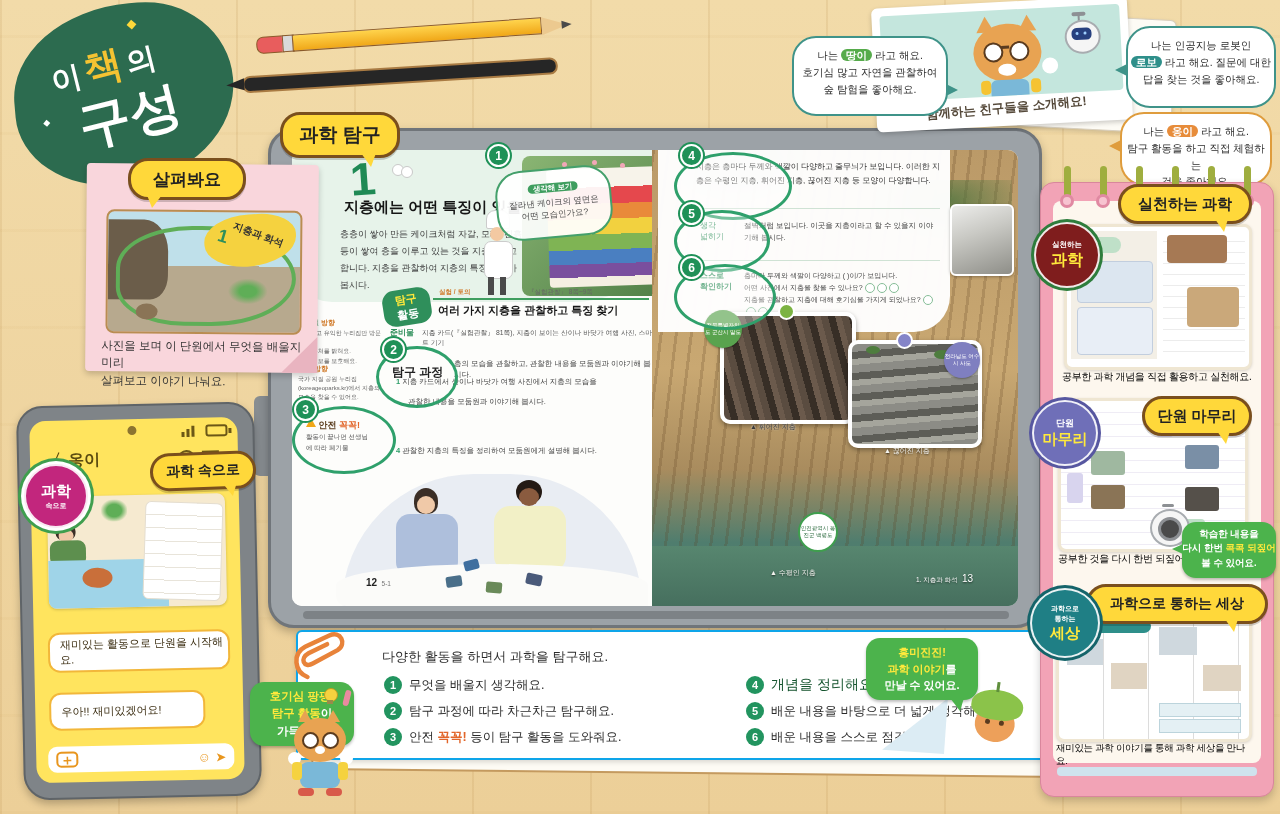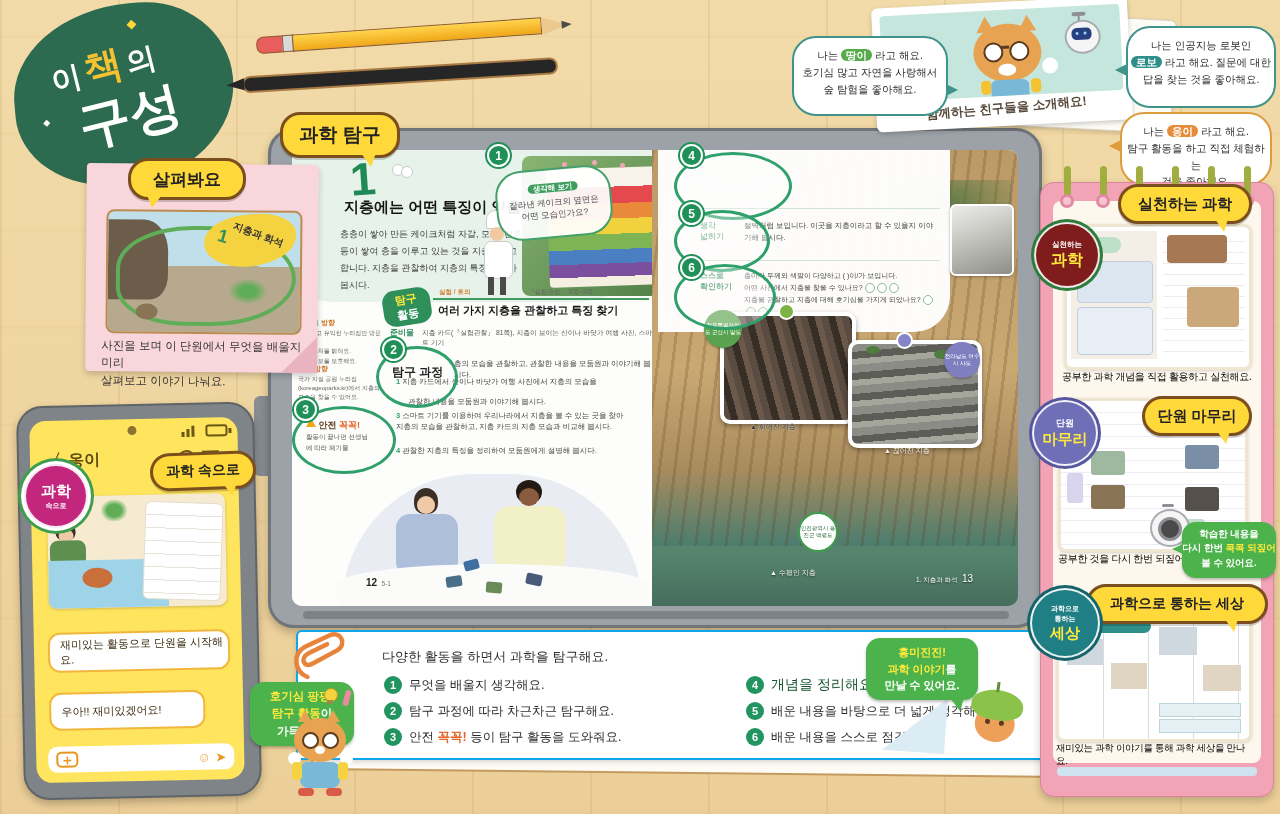--- a/index.html
+++ b/index.html
@@ -90,21 +90,21 @@
       <div class="abs" style="left:13px;top:16px;width:20px;height:12px;background:#27407f;border-radius:5px"></div>
       <div class="abs" style="left:17px;top:20px;width:3px;height:3px;background:#9fd0ff;border-radius:50%"></div>
       <div class="abs" style="left:25px;top:20px;width:3px;height:3px;background:#9fd0ff;border-radius:50%"></div>
     </div>
   </div>
   <div class="abs" style="left:20px;top:98px;width:220px;text-align:center;font-size:12.5px;font-weight:bold;color:#55493a;transform:rotate(-2deg)">함께하는 친구들을 소개해요!</div>
 </div>
 
 <div class="ob abs" style="left:792px;top:36px;width:156px;height:80px;border:2px solid #3f9389;font-size:10.5px">
   <div><span>나는 </span><span class="pill" style="background:#56ab4b">땅이</span><span> 라고 해요.</span></div>
-  <div>호기심 많고 자연을 사랑해서</div>
+  <div>호기심 많고 자연을 관찰하여</div>
   <div>숲 탐험을 좋아해요.</div>
   <div class="tail" style="left:152px;top:46px;border-width:6px 0 6px 12px;border-color:transparent transparent transparent #3f9389"></div>
 </div>
 <div class="ob abs" style="left:1126px;top:26px;width:150px;height:82px;border:2px solid #3f9389;font-size:10.5px">
   <div>나는 인공지능 로봇인</div>
   <div><span class="pill" style="background:#2e8f8a">로보</span><span> 라고 해요. 질문에 대한</span></div>
   <div>답을 찾는 것을 좋아해요.</div>
   <div class="tail" style="left:-13px;top:36px;border-width:6px 12px 6px 0;border-color:transparent #3f9389 transparent transparent"></div>
 </div>
 <div class="ob abs" style="left:1120px;top:112px;width:152px;height:74px;border:2px solid #df9c3c;font-size:10.5px">
@@ -175,24 +175,20 @@
       <span>2</span>
     </div>
   <div class="abs" style="left:100px;top:214px;font-size:12px;font-weight:bold;color:#222">탐구 과정</div>
   <div class="abs" style="left:162px;top:208px;width:198px;font-size:7.5px;color:#444;line-height:1.5">층의 모습을 관찰하고, 관찰한 내용을 모둠원과 이야기해 봅시다.</div>
 
   <div class="abs" style="left:104px;top:226px;width:244px;font-size:7.5px;color:#444;line-height:1.5">
     <span style="color:#2f9e6a;font-weight:bold">1</span>
     <span>지층 카드에서 산이나 바닷가 여행 사진에서 지층의 모습을</span>
   </div>
   <div class="abs" style="left:116px;top:247px;width:232px;font-size:7.5px;color:#444">관찰한 내용을 모둠원과 이야기해 봅시다.</div>
-  <div class="abs" style="left:104px;top:260px;width:236px;font-size:7.5px;color:#444;line-height:1.5">
-    <span style="color:#2f9e6a;font-weight:bold">3</span>
-    <span>스마트 기기를 이용하여 우리나라에서 지층을 볼 수 있는 곳을 찾아 지층의 모습을 관찰하고, 지층 카드의 지층 모습과 비교해 봅시다.</span>
-  </div>
   <div class="abs" style="left:104px;top:295px;width:228px;font-size:7.5px;color:#444;line-height:1.5">
     <span style="color:#2f9e6a;font-weight:bold">4</span>
     <span>관찰한 지층의 특징을 정리하여 모둠원에게 설명해 봅시다.</span>
   </div>
 
   <div class="abs" style="left:6px;top:168px;width:88px;font-size:6px;color:#666;line-height:1.55">
     <div style="font-size:7px;font-weight:bold"><span style="color:#2f8f5b">디지털</span> <span style="color:#d07a2a">방향</span></div>
     <div>안전하고 유익한 누리집만 방문해요.</div>
     <div>정보 출처를 밝혀요.</div>
     <div>개인 정보를 보호해요.</div>
@@ -242,20 +238,21 @@
     <div class="abs" style="left:0;top:0;width:366px;height:456px;
       background:
         repeating-linear-gradient(97deg, rgba(92,62,30,.22) 0 3px, rgba(92,62,30,0) 3px 15px),
         linear-gradient(180deg,#bb9a68 0%,#c9a872 48%,#a98c5e 70%,#4f7d6e 86%,#54816e 100%)"></div>
     <div class="abs" style="left:30px;top:0;width:140px;height:60px;background:radial-gradient(ellipse at 40% 20%,rgba(70,110,60,.85),rgba(70,110,60,0) 70%)"></div>
     <div class="abs" style="left:200px;top:30px;width:160px;height:70px;background:radial-gradient(ellipse at 60% 30%,rgba(75,115,62,.8),rgba(75,115,62,0) 70%)"></div>
     <div class="abs" style="left:0;top:396px;width:366px;height:60px;background:linear-gradient(#57866f,#466f5e)"></div>
   </div>
 
   <div class="abs" style="left:366px;top:0;width:292px;height:182px;background:rgba(255,255,255,.97);border-radius:0 0 36px 0">
+    <div class="abs" style="left:38px;top:10px;width:246px;font-size:8px;line-height:1.8;color:#333">지층은 층마다 두께와 색깔이 다양하고 줄무늬가 보입니다. 이러한 지층은 수평인 지층, 휘어진 지층, 끊어진 지층 등 모양이 다양합니다.</div>
     <div class="abs" style="left:24px;top:58px;width:258px;height:1px;background:#cfe2d4"></div>
     <div class="abs" style="left:42px;top:70px;width:240px">
       <div style="font-size:8px;font-weight:normal;color:#2f8f5b;float:left;width:36px;line-height:1.4">
         <div>생각</div>
         <div>넓히기</div>
       </div>
       <div style="margin-left:44px;font-size:7.5px;color:#444;line-height:1.6">절벽처럼 보입니다. 이곳을 지층이라고 할 수 있을지 이야기해 봅시다.</div>
     </div>
     <div class="abs" style="left:24px;top:110px;width:258px;height:1px;background:#cfe2d4"></div>
     <div class="abs" style="left:42px;top:120px;width:244px">

